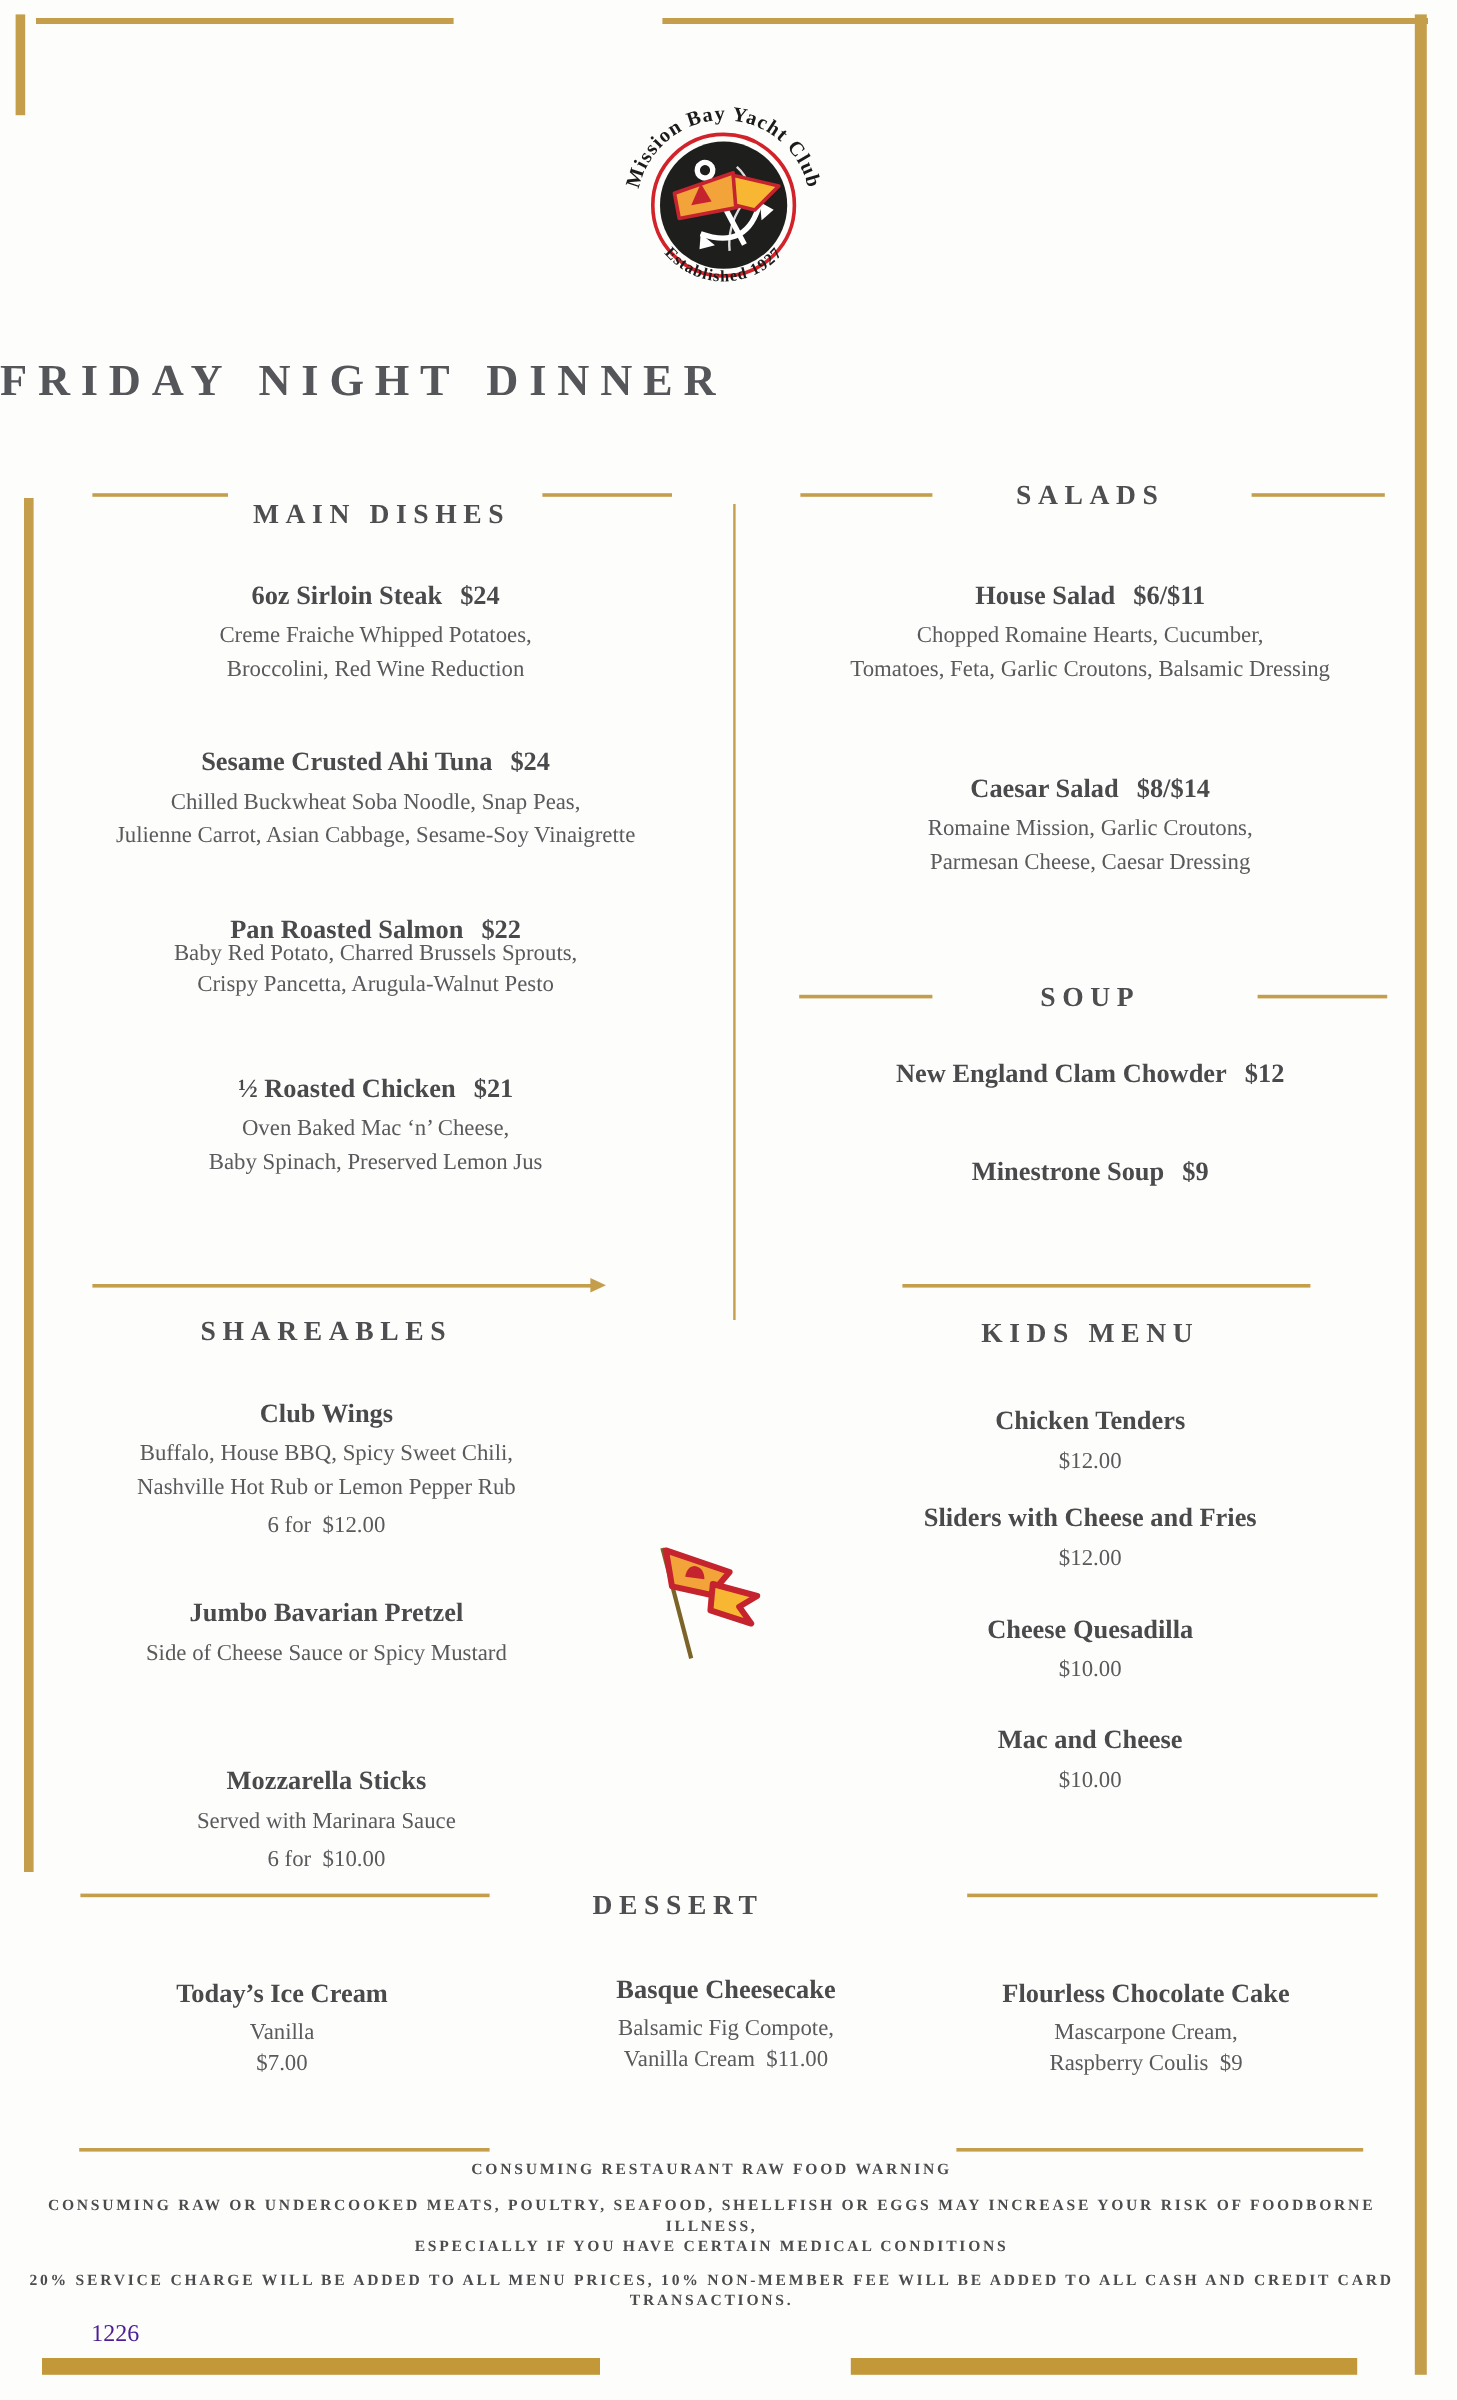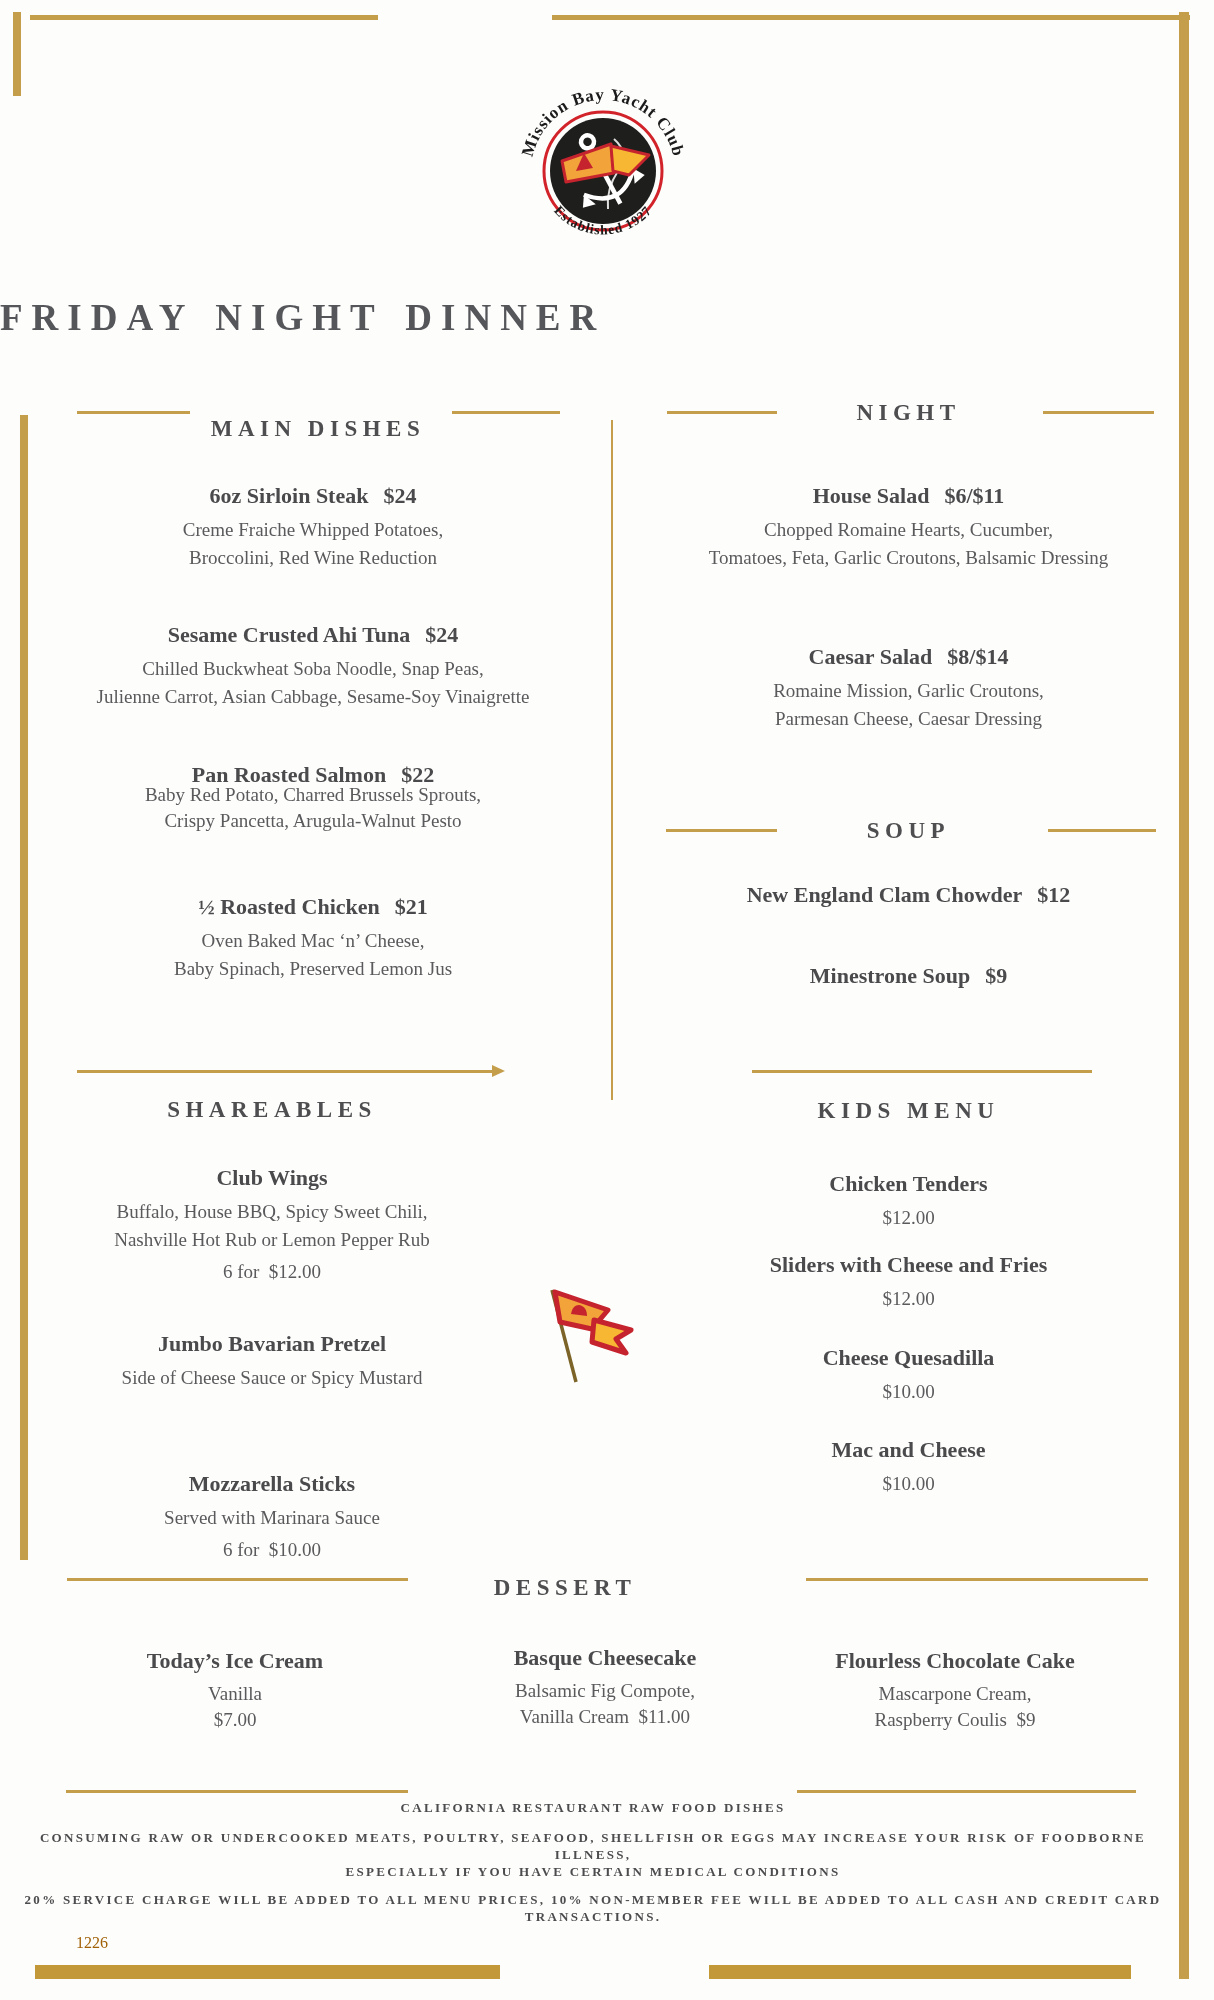--- a/index.html
+++ b/index.html
@@ -39,21 +39,21 @@
   .price{margin-left:15px;}
   .item-desc{font-size:19px;line-height:28px;color:var(--body-ink);margin-top:6px;}
   .item-desc.tight{line-height:26px;margin-top:-7px;}
   .price-line{font-size:19px;line-height:27px;color:var(--body-ink);margin-top:4px;}
   .kids-price{font-size:19px;line-height:27px;color:var(--body-ink);margin-top:6px;}
   .dessert-desc{font-size:19px;line-height:26px;color:var(--body-ink);margin-top:6px;}
   .fineprint{
     position:absolute;text-align:center;font-size:13px;font-weight:bold;
     letter-spacing:2.3px;color:var(--fine-ink);line-height:17px;
   }
-  .menu-number{position:absolute;font-size:16px;color:#a16207;}
+  .menu-number{position:absolute;font-size:20px;color:#4c1d95;}
   .logo-arc{font-weight:bold;fill:#1b1b1b;letter-spacing:1px;font-size:17px;}
   .logo-arc-bottom{font-weight:bold;fill:#1b1b1b;letter-spacing:1px;font-size:13.5px;}
 </style>
 </head>
 <body>
 
 <div class="page">
 
   <div class="hline-thin" style="left:30px;top:15px;width:348px;"></div>
   <div class="hline-thin" style="left:552px;top:15px;width:638px;"></div>
@@ -125,21 +125,21 @@
   <div class="item" style="left:30px;top:893px;width:566px;">
     <div class="item-title"><span>½ Roasted Chicken</span><span class="price">$21</span></div>
     <div class="item-desc">
       <div>Oven Baked Mac ‘n’ Cheese,</div>
       <div>Baby Spinach, Preserved Lemon Jus</div>
     </div>
   </div>
 
   <div class="hline" style="left:667px;top:411px;width:110px;"></div>
   <div class="hline" style="left:1043px;top:411px;width:111px;"></div>
-  <div class="section-title" style="left:622px;top:399px;width:573px;">NIGHT</div>
+  <div class="section-title" style="left:622px;top:399px;width:573px;">SALADS</div>
 
   <div class="vline" style="left:611px;top:420px;width:2px;height:680px;"></div>
 
   <div class="item" style="left:622px;top:482px;width:573px;">
     <div class="item-title"><span>House Salad</span><span class="price">$6/$11</span></div>
     <div class="item-desc">
       <div>Chopped Romaine Hearts, Cucumber,</div>
       <div>Tomatoes, Feta, Garlic Croutons, Balsamic Dressing</div>
     </div>
   </div>
@@ -242,21 +242,21 @@
     <div class="item-title">Flourless Chocolate Cake</div>
     <div class="dessert-desc">
       <div>Mascarpone Cream,</div>
       <div>Raspberry Coulis $9</div>
     </div>
   </div>
 
   <div class="hline" style="left:66px;top:1790px;width:342px;"></div>
   <div class="hline" style="left:797px;top:1790px;width:339px;"></div>
 
-  <div class="fineprint" style="left:23px;top:1799px;width:1140px;">CALIFORNIA RESTAURANT RAW FOOD DISHES</div>
+  <div class="fineprint" style="left:23px;top:1799px;width:1140px;">CONSUMING RESTAURANT RAW FOOD WARNING</div>
 
   <div class="fineprint" style="left:23px;top:1829px;width:1140px;">
     <div>CONSUMING RAW OR UNDERCOOKED MEATS, POULTRY, SEAFOOD, SHELLFISH OR EGGS MAY INCREASE YOUR RISK OF FOODBORNE ILLNESS,</div>
     <div>ESPECIALLY IF YOU HAVE CERTAIN MEDICAL CONDITIONS</div>
   </div>
 
   <div class="fineprint" style="left:23px;top:1891px;width:1140px;">
     <div>20% SERVICE CHARGE WILL BE ADDED TO ALL MENU PRICES, 10% NON-MEMBER FEE WILL BE ADDED TO ALL CASH AND CREDIT CARD</div>
     <div>TRANSACTIONS.</div>
   </div>

